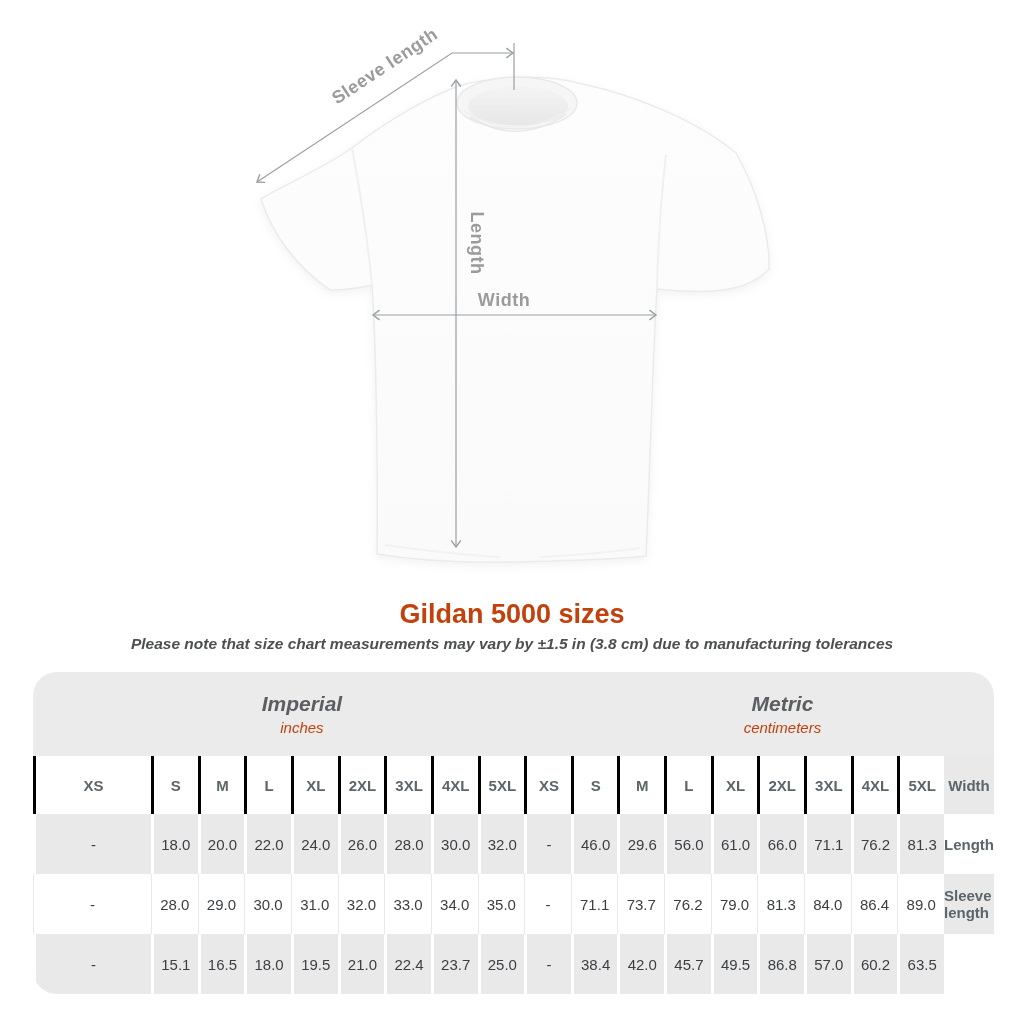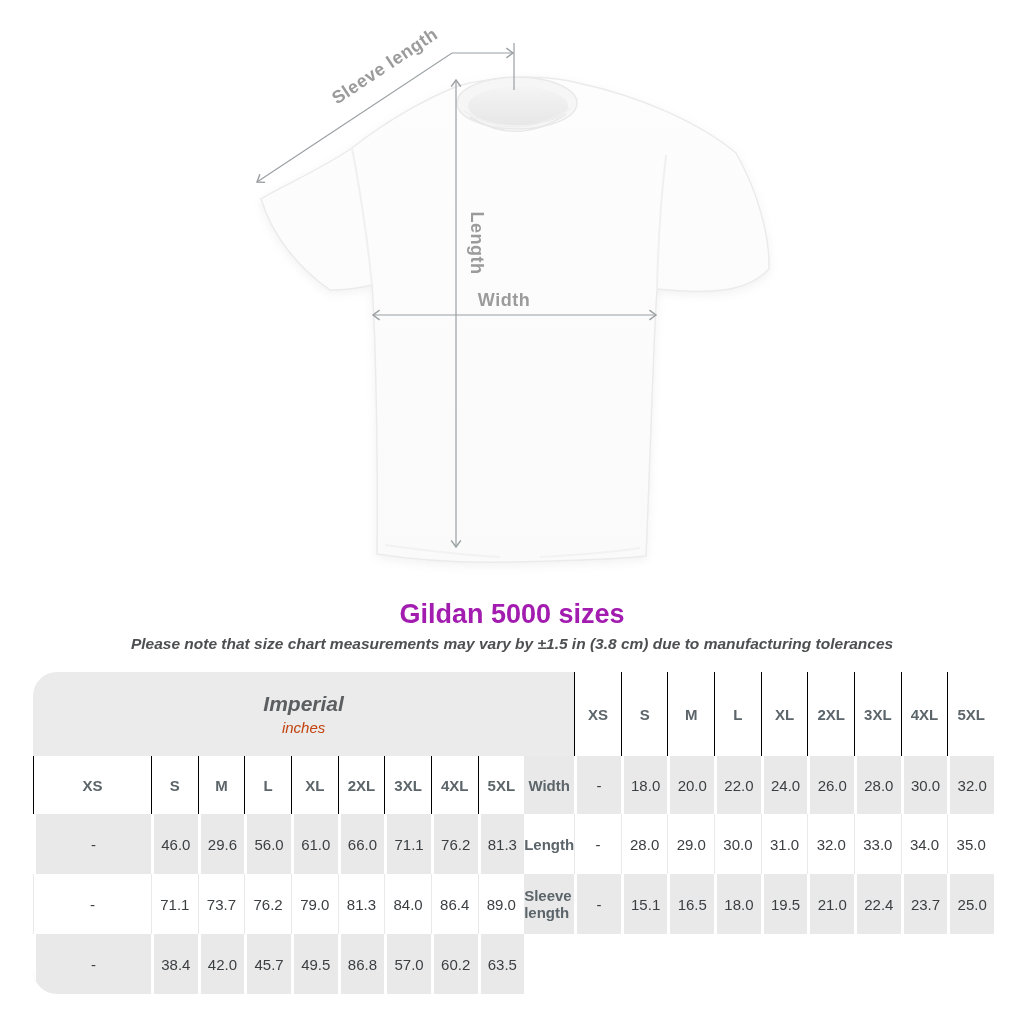--- a/index.html
+++ b/index.html
@@ -3,39 +3,39 @@
 <meta charset="utf-8">
 <style>
   html,body{margin:0;padding:0;}
   body{
     width:1024px;height:1024px;background:#ffffff;position:relative;
     font-family:"Liberation Sans",sans-serif;overflow:hidden;
   }
   .diagram{position:absolute;left:0;top:0;width:1024px;height:600px;}
   .page-title{
     position:absolute;top:598px;left:0;right:0;text-align:center;
-    font-size:27px;font-weight:700;color:#a21caf;line-height:32px;
+    font-size:27px;font-weight:700;color:#c2410c;line-height:32px;
   }
   .note{
     position:absolute;top:634px;left:0;right:0;text-align:center;
     font-size:15.5px;font-style:italic;color:#4d4f51;line-height:20px;font-weight:bold;
   }
   .size-table{
     position:absolute;left:33px;top:672px;width:961px;
     display:grid;grid-template-columns:118px repeat(18,1fr);
     grid-template-rows:84px 58px 60px 60px 60px;
     border-radius:24px;overflow:hidden;background:#ffffff;
   }
   .band{background:#ebebeb;display:flex;flex-direction:column;align-items:center;justify-content:center;gap:3px;}
   .band-imperial{grid-column:1/11;}
   .band-metric{grid-column:11/20;}
   .band-title{font-size:21px;font-weight:700;font-style:italic;color:#5b5f62;}
   .band-sub{font-size:15px;font-style:italic;color:#c2410c;}
   .cell{display:flex;align-items:center;justify-content:center;font-size:15px;}
-  .hdr{background:#ffffff;font-weight:700;color:#5c656a;border-left:1px solid #000000;}
+  .hdr{background:#ffffff;font-weight:700;color:#5c656a;border-left:3px solid #000000;}
   .rw{background:#ffffff;border-left:1px solid #e9e9e9;}
   .rg{background:#e9e9e9;border-left:3px solid #ffffff;}
   .first{border-left:none !important;}
   .lbl{font-weight:700;color:#5c656a;}
   .val{color:#3b3f42;}
   .shirt{filter:drop-shadow(0 3px 5px rgba(0,0,0,0.05));}
   .measure-label{fill:#9b9b9b;font-weight:700;letter-spacing:0.5px;}
 </style>
 </head>
 <body>
@@ -98,20 +98,24 @@
 </div>
 
 <div class="page-title">Gildan 5000 sizes</div>
 <div class="note">Please note that size chart measurements may vary by ±1.5 in (3.8 cm) due to manufacturing tolerances</div>
 
 <div class="size-table">
 
   <div class="band band-imperial">
     <div class="band-title">Imperial</div>
     <div class="band-sub">inches</div>
+  </div>
+  <div class="band band-metric">
+    <div class="band-title">Metric</div>
+    <div class="band-sub">centimeters</div>
   </div>
 
   <div class="cell hdr">XS</div>
   <div class="cell hdr">S</div>
   <div class="cell hdr">M</div>
   <div class="cell hdr">L</div>
   <div class="cell hdr">XL</div>
   <div class="cell hdr">2XL</div>
   <div class="cell hdr">3XL</div>
   <div class="cell hdr">4XL</div>

